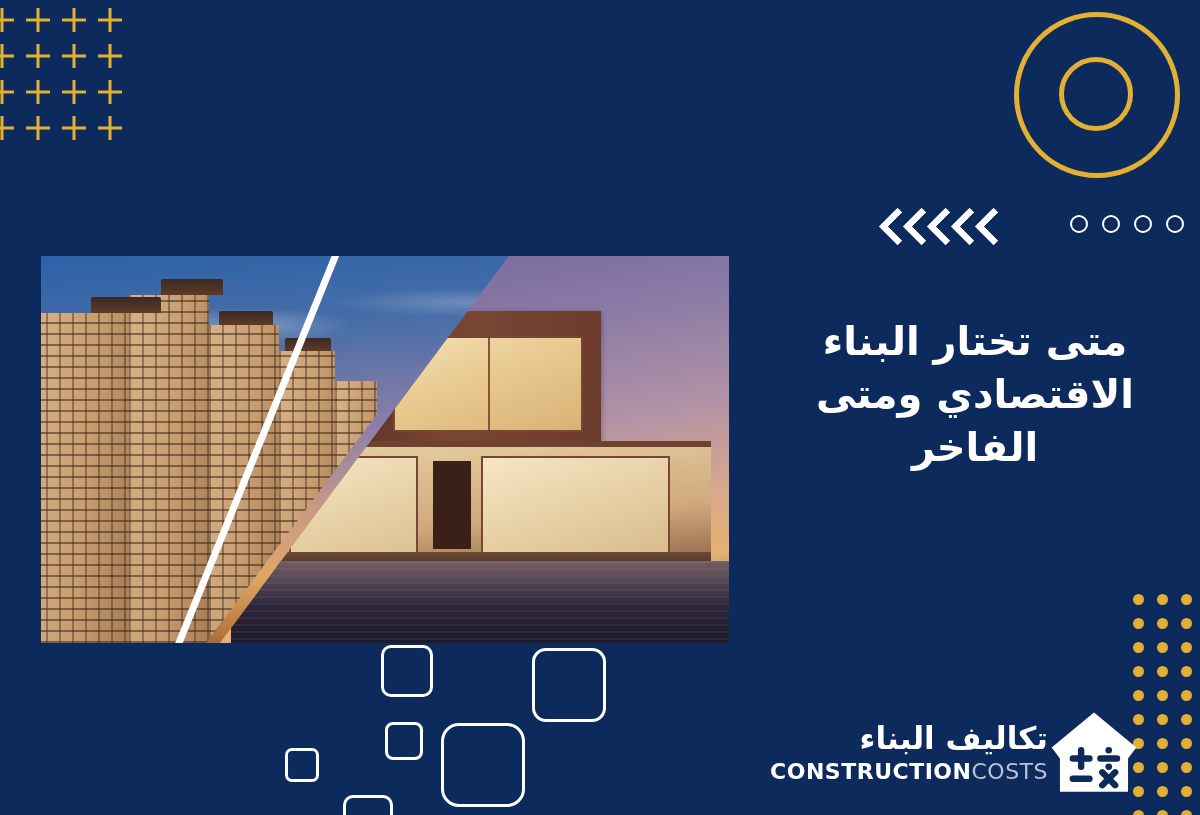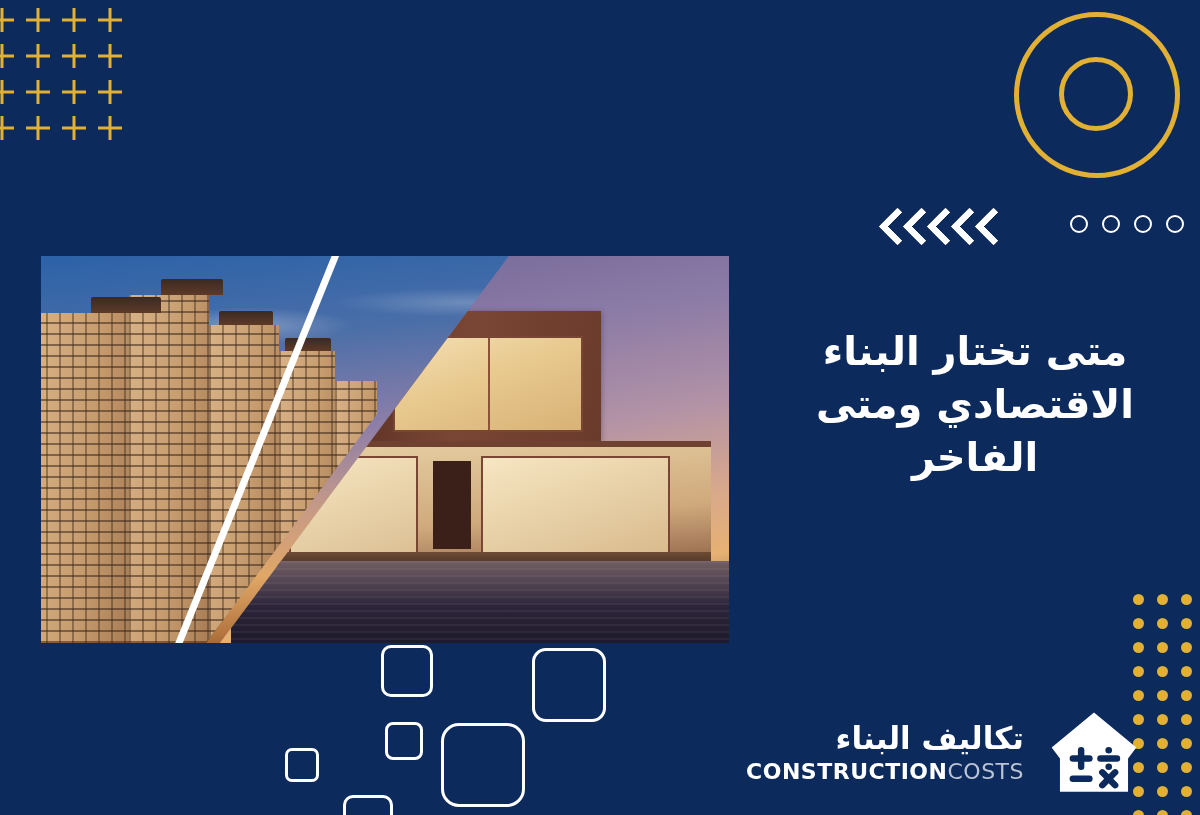--- a/index.html
+++ b/index.html
@@ -289,21 +289,21 @@
     height:620px;
     background:#ffffff;
     transform:rotate(22deg);
     transform-origin:top center;
   }
 
   
   .headline{
     position:absolute;
     right:50px;
-    top:325px;
+    top:315px;
     width:350px;
     text-align:center;
     direction:rtl;
     color:#ffffff;
     font-size:40px;
     font-weight:bold;
     line-height:1.33;
     letter-spacing:0;
   }
 
@@ -317,21 +317,20 @@
   
   .logo{
     position:absolute;
     left:700px;
     top:700px;
     width:440px;
     height:105px;
     display:flex;
     align-items:center;
     justify-content:flex-end;
-    gap:24px;
   }
   .logo-text{
     text-align:right;
     direction:rtl;
   }
   .logo-ar{
     color:#ffffff;
     font-size:31px;
     font-weight:bold;
     letter-spacing:1px;

